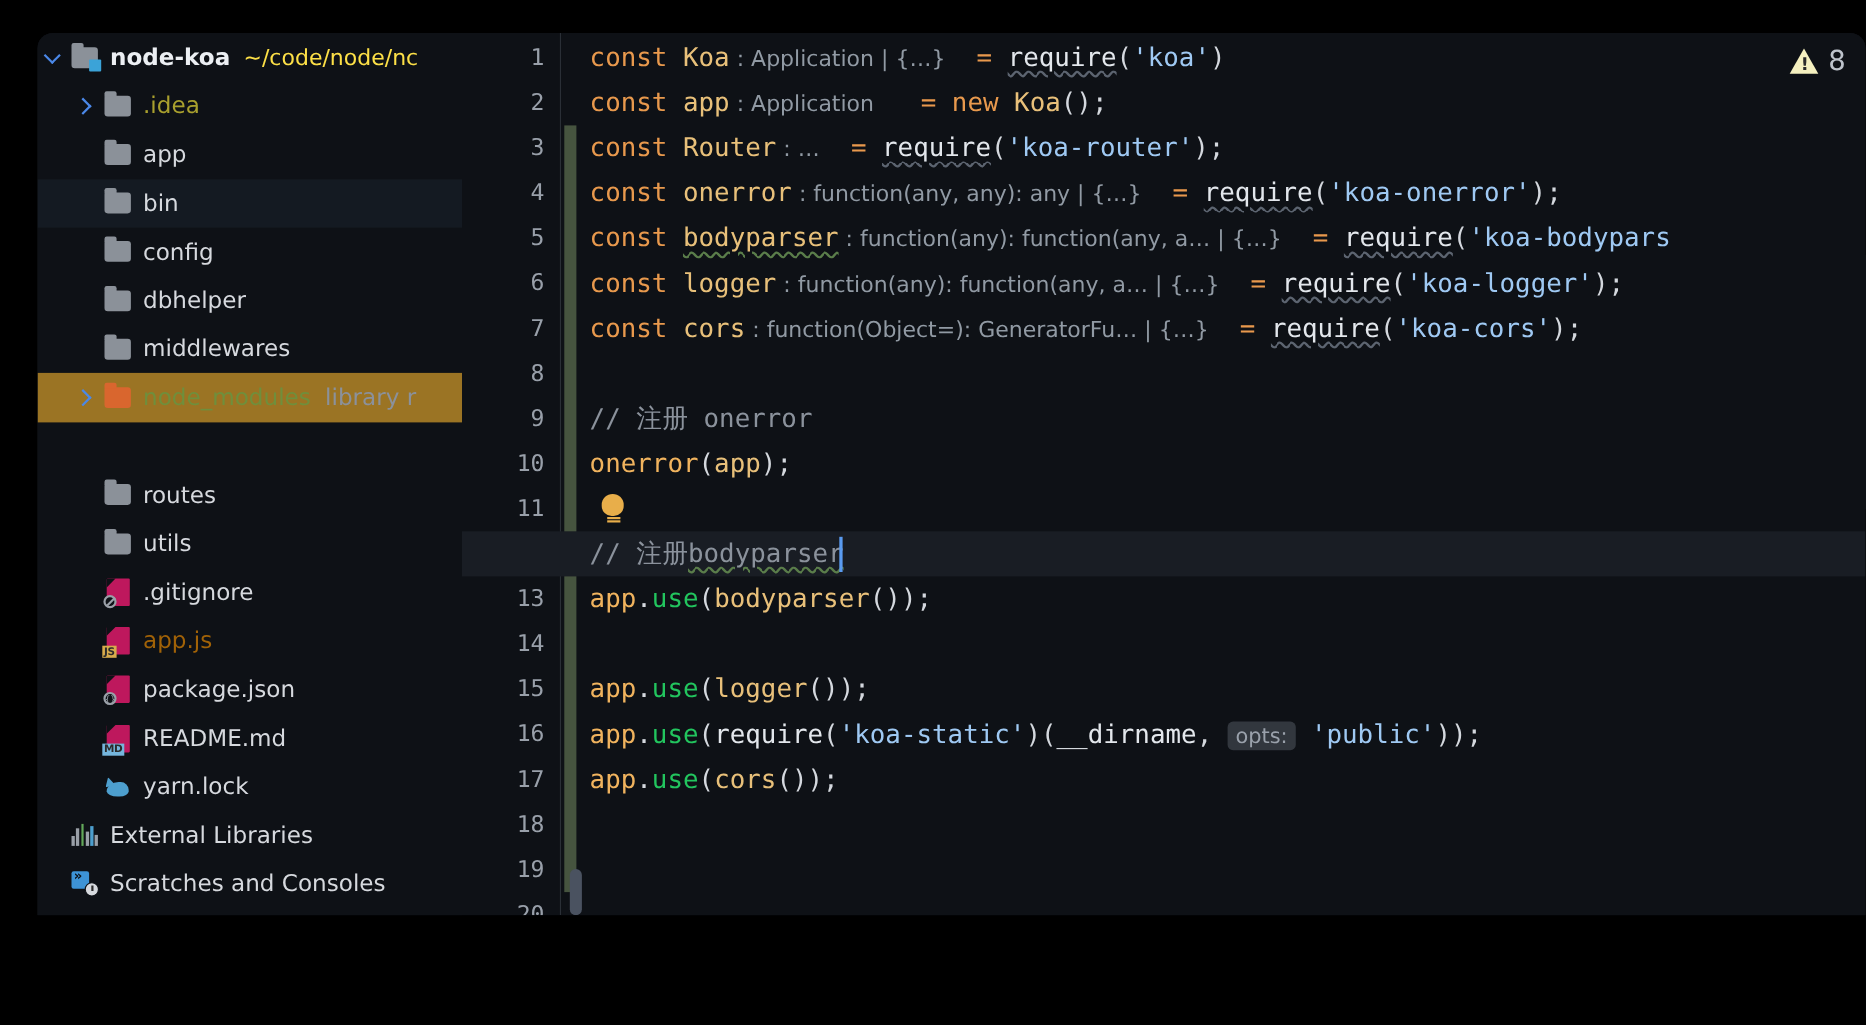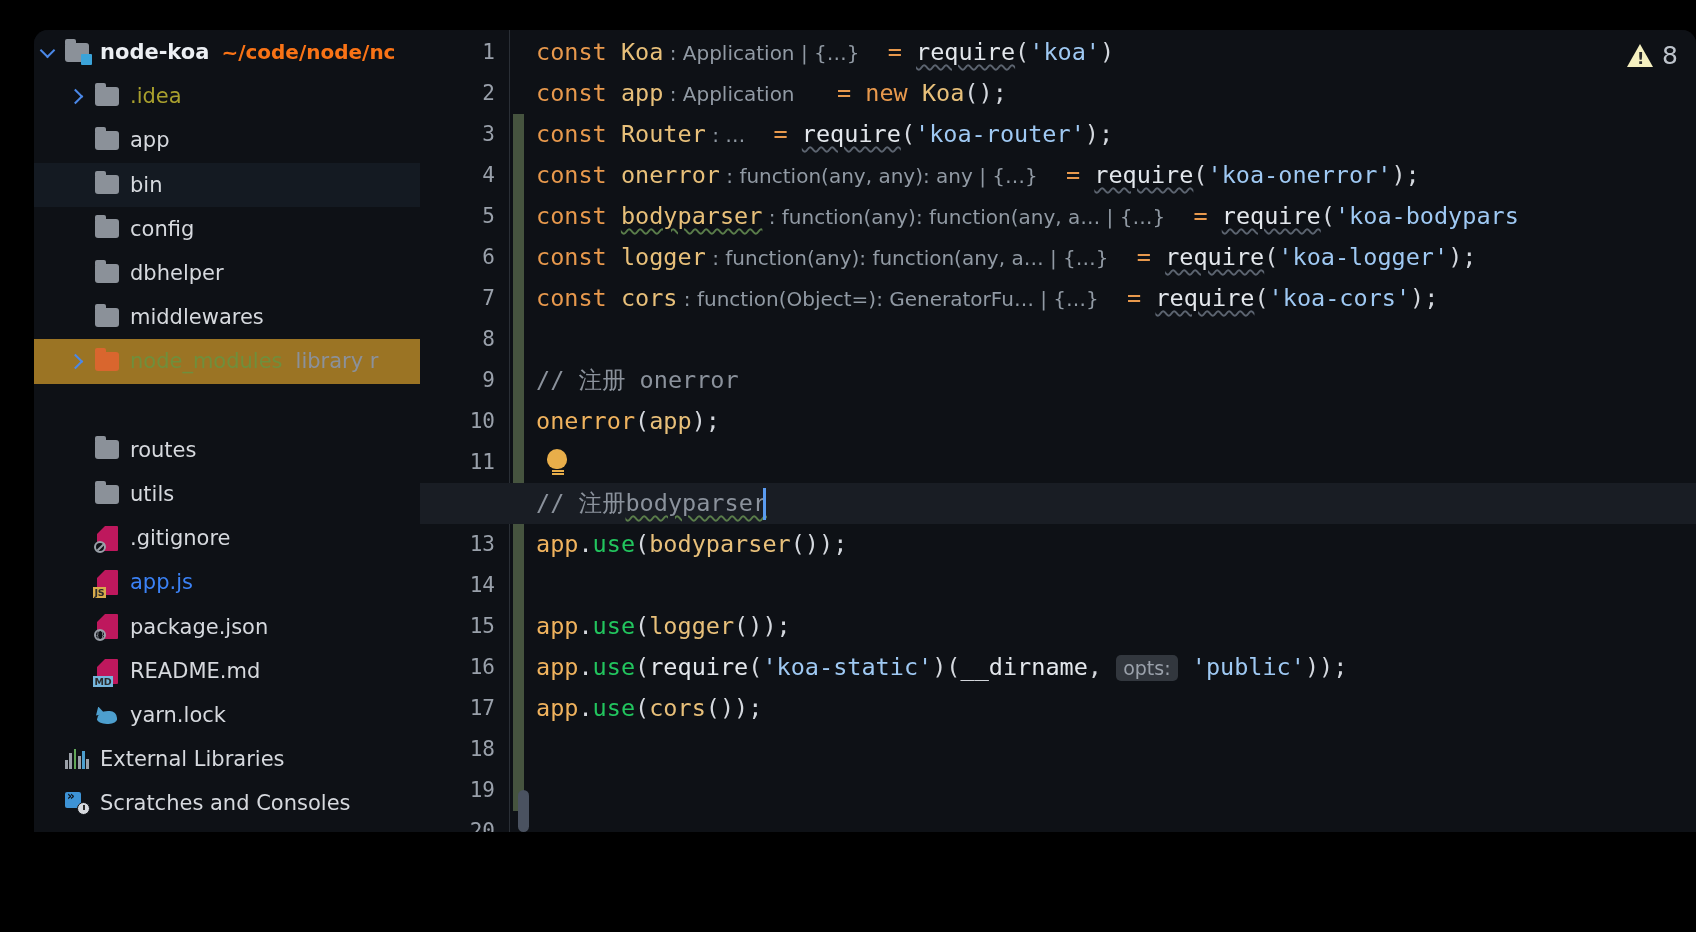--- a/index.html
+++ b/index.html
@@ -64,21 +64,21 @@
     margin-top: -4px;
   }
   .ico {
     width: 34px; flex: 0 0 34px;
     height: 26px;
     display: flex; align-items: center; justify-content: center;
     position: relative;
   }
   .lbl { margin-left: 6px; }
   .lbl.bold { font-weight: bold; color: #eceff3; }
-  .path-hint { color: #f97316; margin-left: 12px; font-size: 20px; font-weight: bold; }
+  .path-hint { color: #fde047; margin-left: 12px; font-size: 20px; }
   .lib-hint { color: #8b919b; margin-left: 13px; }
 
   
   .folder {
     width: 24px; height: 19px;
     background: #8b9199;
     border-radius: 1.5px 3px 3px 3px;
     position: relative;
   }
   .folder::before {
@@ -427,21 +427,21 @@
         </span>
         <span class="lbl">.gitignore</span>
       </div>
       <div class="tree-row" style="top: 530.4px; padding-left: 30px; position: absolute; left: 0px; right: 0px;">
         <span class="arrow"></span>
         <span class="ico">
           <span class="fileicon">
             <span class="tag js">JS</span>
           </span>
         </span>
-        <span class="lbl" style="color: #3b82f6;">app.js</span>
+        <span class="lbl" style="color: #a16207;">app.js</span>
       </div>
       <div class="tree-row" style="top: 574.6px; padding-left: 30px; position: absolute; left: 0px; right: 0px;">
         <span class="arrow"></span>
         <span class="ico">
           <span class="fileicon">
             <span class="circ braces">{}</span>
           </span>
         </span>
         <span class="lbl">package.json</span>
       </div>

